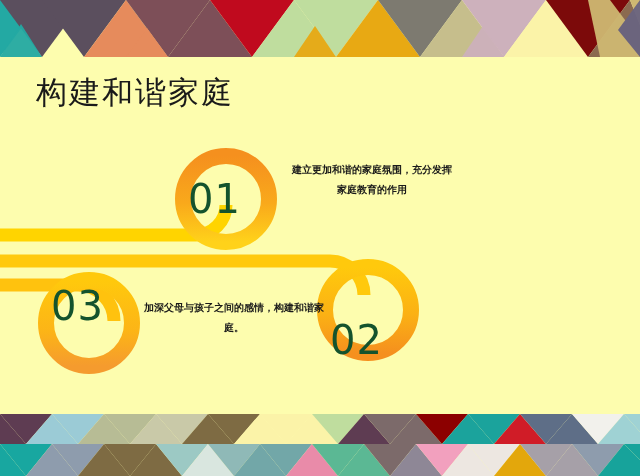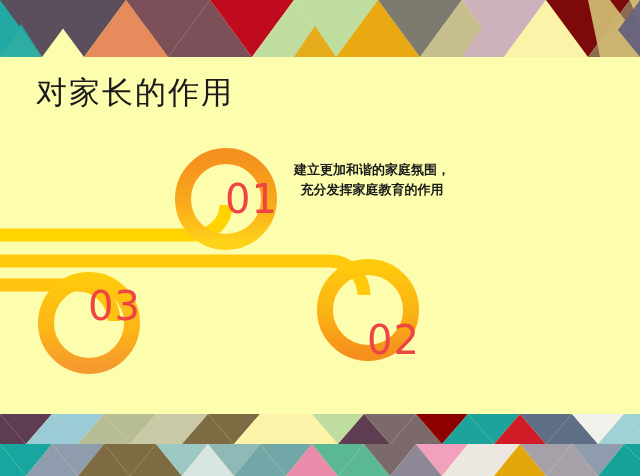--- a/index.html
+++ b/index.html
@@ -41,33 +41,33 @@
     color: #1a1a1a;
     letter-spacing: 2px;
     font-family: "DejaVu Serif", "Liberation Serif", serif;
     white-space: nowrap;
   }
 
   .step-num {
     position: absolute;
     font-size: 40px;
     font-weight: 400;
-    color: #ef4444;
+    color: #14532d;
     font-family: "DejaVu Sans", "Liberation Sans", sans-serif;
     letter-spacing: 1px;
-    text-align: right;
+    text-align: left;
     width: 90px;
   }
   #num-01 { left: 188px; top: 176px; }
   #num-02 { left: 330px; top: 287px; margin-top: 30px; }
   #num-03 { left: 51px;  top: 283px; }
 
   .step-text {
     position: absolute;
-    font-size: 13px;
+    font-size: 10px;
     line-height: 20px;
     color: #1a1a1a;
     font-weight: bold;
     text-align: center;
     font-family: "DejaVu Sans", "Liberation Sans", sans-serif;
   }
   #text-01 { left: 288px; top: 160px; width: 168px; }
   #text-02 { left: 414px; top: 265px; width: 210px; }
   #text-03 { left: 142px; top: 298px; width: 184px; }
 </style>
@@ -104,21 +104,21 @@
         <polygon points="0,57 21,24 42,57" fill="#23A9A3"></polygon>
         <polygon points="126,57 147,28 168,57" fill="#E68B5C"></polygon>
         <polygon points="294,57 315,26 336,57" fill="#E8A913"></polygon>
         <polygon points="462,57 483,26 504,57" fill="#CDB1BC"></polygon>
         <polygon points="588,0 610,0 640,40 640,57 600,57" fill="#CFB872"></polygon>
         <polygon points="618,30 640,0 640,57" fill="#6A6480"></polygon>
       </g>
     </svg>
   </div>
 
-  <div class="title">对家长的作用</div>
+  <div class="title">构建和谐家庭</div>
 
   <div id="ribbon-layer">
     <svg width="640" height="343" viewBox="0 0 640 343" xmlns="http://www.w3.org/2000/svg">
       <defs>
         <linearGradient id="gradRing1" x1="0" y1="0" x2="0" y2="1">
           <stop offset="0%" stop-color="#F5901E"></stop>
           <stop offset="55%" stop-color="#F9A91B"></stop>
           <stop offset="100%" stop-color="#FFD21A"></stop>
         </linearGradient>
         <linearGradient id="gradRing2" x1="0" y1="0" x2="0" y2="1">
@@ -149,20 +149,21 @@
 
       <circle cx="89" cy="266" r="43" fill="none" stroke="url(#gradRing3)" stroke-width="16"></circle>
     </svg>
   </div>
 
   <div class="step-num" id="num-01">01</div>
   <div class="step-num" id="num-02">02</div>
   <div class="step-num" id="num-03">03</div>
 
   <div class="step-text" id="text-01">建立更加和谐的家庭氛围，充分发挥家庭教育的作用</div>
+  <div class="step-text" id="text-03">加深父母与孩子之间的感情，构建和谐家庭。</div>
 
   <div class="band" id="band-bot">
     <svg width="640" height="76" viewBox="0 0 640 76" xmlns="http://www.w3.org/2000/svg">
       <rect x="0" y="0" width="640" height="76" fill="#FDFDAE"></rect>
       <g transform="translate(0,14)">
 
         <polygon points="0,0 0,30 26,30" fill="#5E3C52"></polygon>
         <polygon points="0,0 52,0 26,30" fill="#5E3C52"></polygon>
         <polygon points="26,30 52,0 78,30" fill="#9BCBD6"></polygon>
         <polygon points="52,0 104,0 78,30" fill="#9BCBD6"></polygon>

